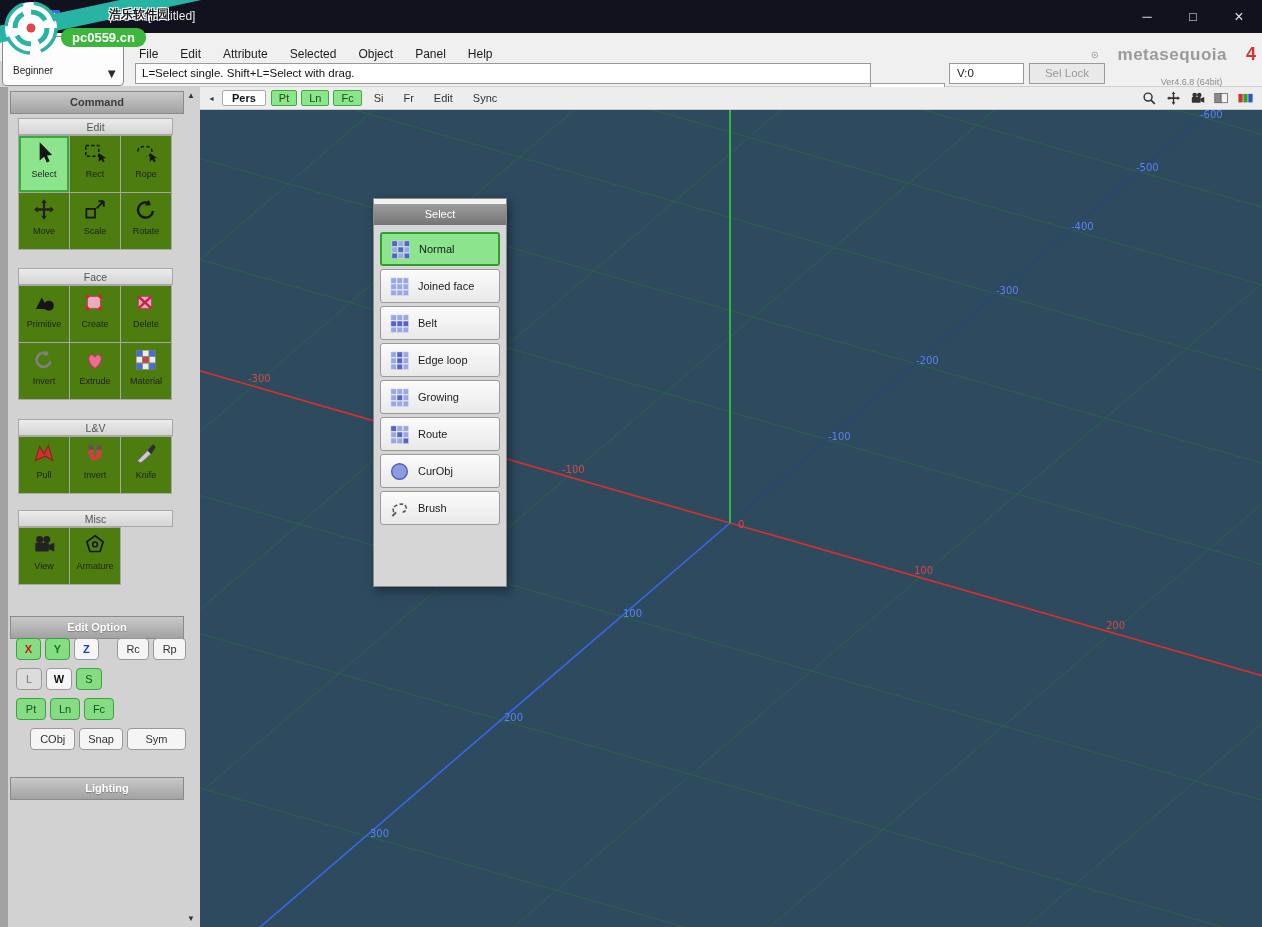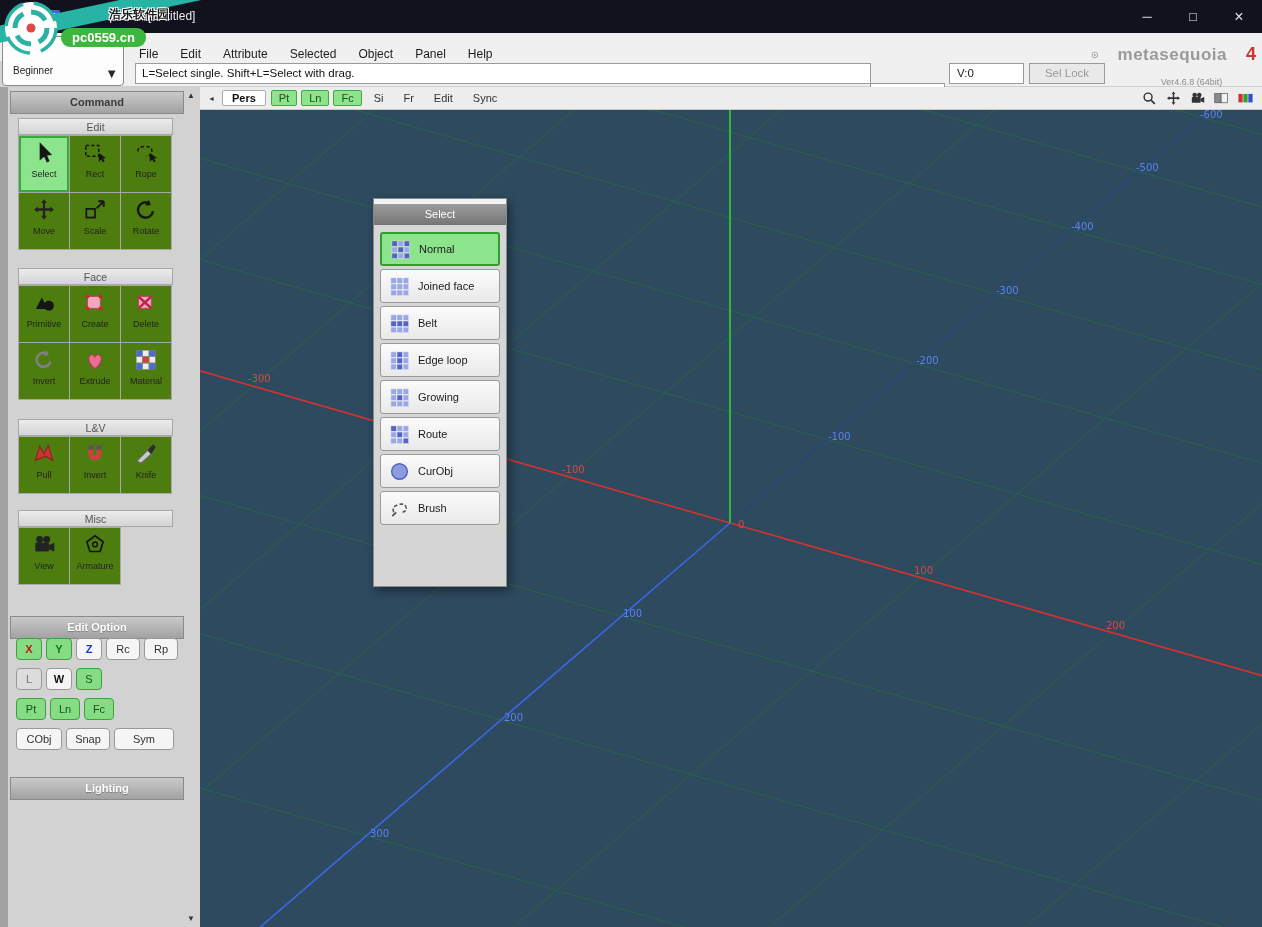--- a/index.html
+++ b/index.html
@@ -76,21 +76,21 @@
   #eo-rows{position:absolute;left:10px;top:551px;width:176px;}
   .eo-row{display:flex;gap:4px;padding:0 0 8px 6px;}
   .eo-btn{height:22px;border-radius:4px;border:1px solid #999;background:#f5f5f5;font-size:11px;
           color:#333;display:flex;align-items:center;justify-content:center;box-sizing:border-box;}
   .v-axis-x{background:#85dc85;border-color:#3aa43a;color:#cc1414;font-weight:bold;}
   .v-axis-y{background:#85dc85;border-color:#3aa43a;color:#0c7c0c;font-weight:bold;}
   .v-axis-z{background:#f6f6f6;border-color:#999;color:#1538cc;font-weight:bold;}
   .v-green{background:#85dc85;border-color:#3aa43a;color:#155515;}
   .v-dim{background:#dcdcdc;color:#777;}
   .v-bold{font-weight:bold;color:#111;}
-  .eo-gap{}
+  .eo-gap{margin-left:14px;}
 
   
   .vp-col{position:absolute;left:200px;top:0;width:1062px;height:840px;}
   .vp-toolbar{position:absolute;left:0;top:0;width:1062px;height:23px;background:#ededed;
               border-bottom:1px solid #c9c9c9;display:flex;align-items:center;box-sizing:border-box;
               padding:0 8px;gap:5px;}
   .vp-handle{font-size:7px;color:#333;margin-right:2px;}
   .vp-view{background:#fff;border:1px solid #aaa;font-weight:bold;font-size:11px;padding:1px 9px;
            border-radius:2px;color:#111;}
   .vp-toggle{font-size:11px;padding:1px 7px;border-radius:2px;}

